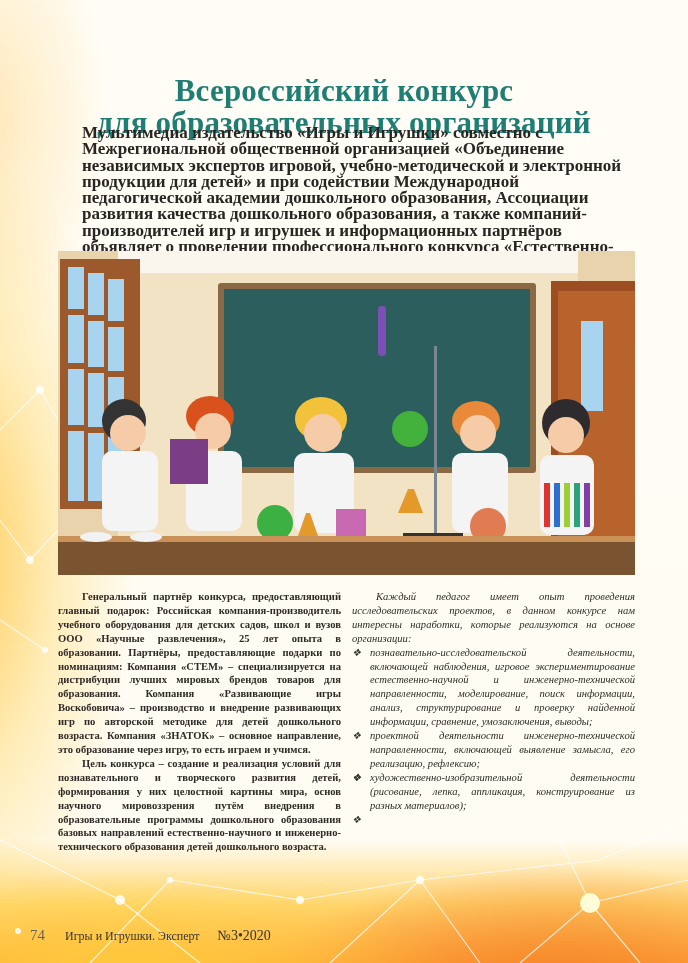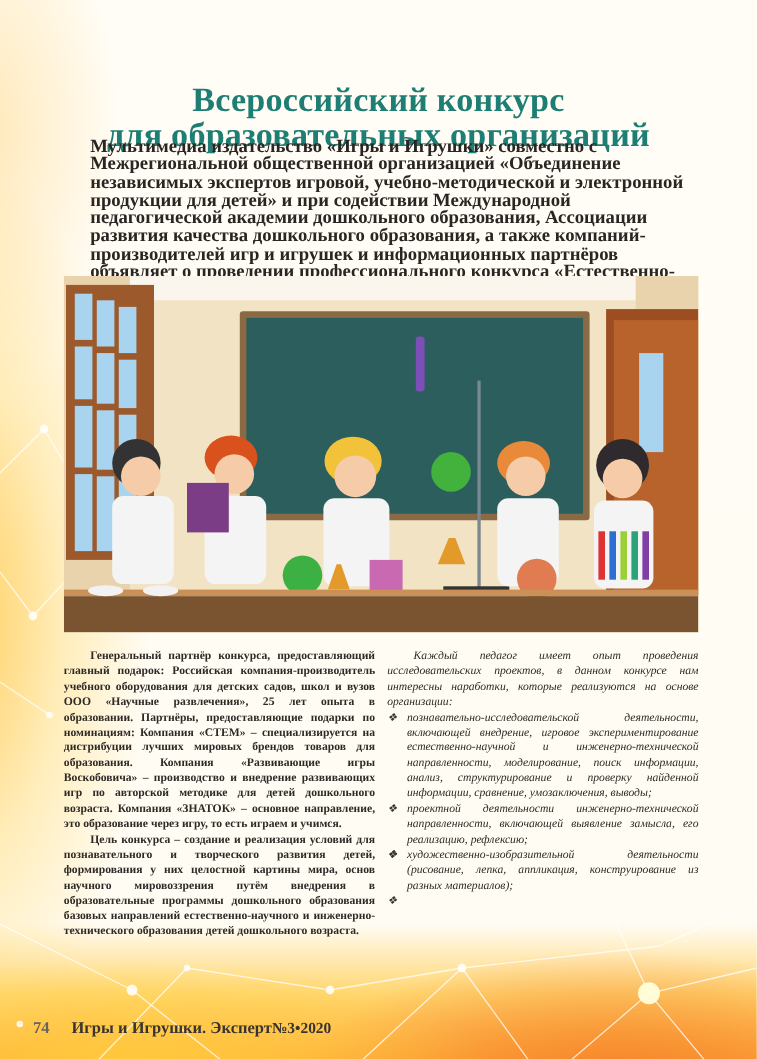--- a/index.html
+++ b/index.html
@@ -54,24 +54,23 @@
   .col p { margin:0; text-indent:24px; }
   .col ul { list-style:none; margin:0; padding:0; }
   .col li { position:relative; padding-left:18px; }
   .col li .bullet {
     position:absolute; left:0; top:0; font-size:10px; color:#3a3430;
   }
 
   .footer {
     position:absolute; left:30px; top:927px; display:flex; align-items:baseline;
     color:#3a3330;
-    font-weight:bold;
   }
   .page-num { font-size:15px; color:#6a625c; margin-right:20px; }
-  .journal { font-size:15px; }
+  .journal { font-size:12px; margin-right:18px; }
   .issue { font-size:14px; }
 </style>
 </head>
 <body>
 
 <div class="bg"></div>
 <div class="bottom-glow"></div>
 <svg class="net" width="688" height="963" viewBox="0 0 688 963">
   <g stroke="rgba(255,255,255,0.75)" stroke-width="1.2" fill="none">
     <line x1="0" y1="430" x2="40" y2="390"></line>
@@ -194,21 +193,21 @@
   <div class="col left">
     <p>Генеральный партнёр конкурса, предоставляющий главный подарок: Российская компания-производитель учебного оборудования для детских садов, школ и вузов ООО «Научные развлечения», 25 лет опыта в образовании. Партнёры, предоставляющие подарки по номинациям: Компания «СТЕМ» – специализируется на дистрибуции лучших мировых брендов товаров для образования. Компания «Развивающие игры Воскобовича» – производство и внедрение развивающих игр по авторской методике для детей дошкольного возраста. Компания «ЗНАТОК» – основное направление, это образование через игру, то есть играем и учимся.</p>
     <p>Цель конкурса – создание и реализация условий для познавательного и творческого развития детей, формирования у них целостной картины мира, основ научного мировоззрения путём внедрения в образовательные программы дошкольного образования базовых направлений естественно-научного и инженерно-технического образования детей дошкольного возраста.</p>
   </div>
 
   <div class="col right">
     <p>Каждый педагог имеет опыт проведения исследовательских проектов, в данном конкурсе нам интересны наработки, которые реализуются на основе организации:</p>
     <ul>
       <li>
         <span class="bullet">❖</span>
-        <span>познавательно-исследовательской деятельности, включающей внедрение, игровое экспериментирование естественно-научной и инженерно-технической направленности, моделирование, поиск информации, анализ, структурирование и проверку найденной информации, сравнение, умозаключения, выводы;</span>
+        <span>познавательно-исследовательской деятельности, включающей наблюдения, игровое экспериментирование естественно-научной и инженерно-технической направленности, моделирование, поиск информации, анализ, структурирование и проверку найденной информации, сравнение, умозаключения, выводы;</span>
       </li>
       <li>
         <span class="bullet">❖</span>
         <span>проектной деятельности инженерно-технической направленности, включающей выявление замысла, его реализацию, рефлексию;</span>
       </li>
       <li>
         <span class="bullet">❖</span>
       </li>
       <li>
         <span class="bullet">❖</span>

